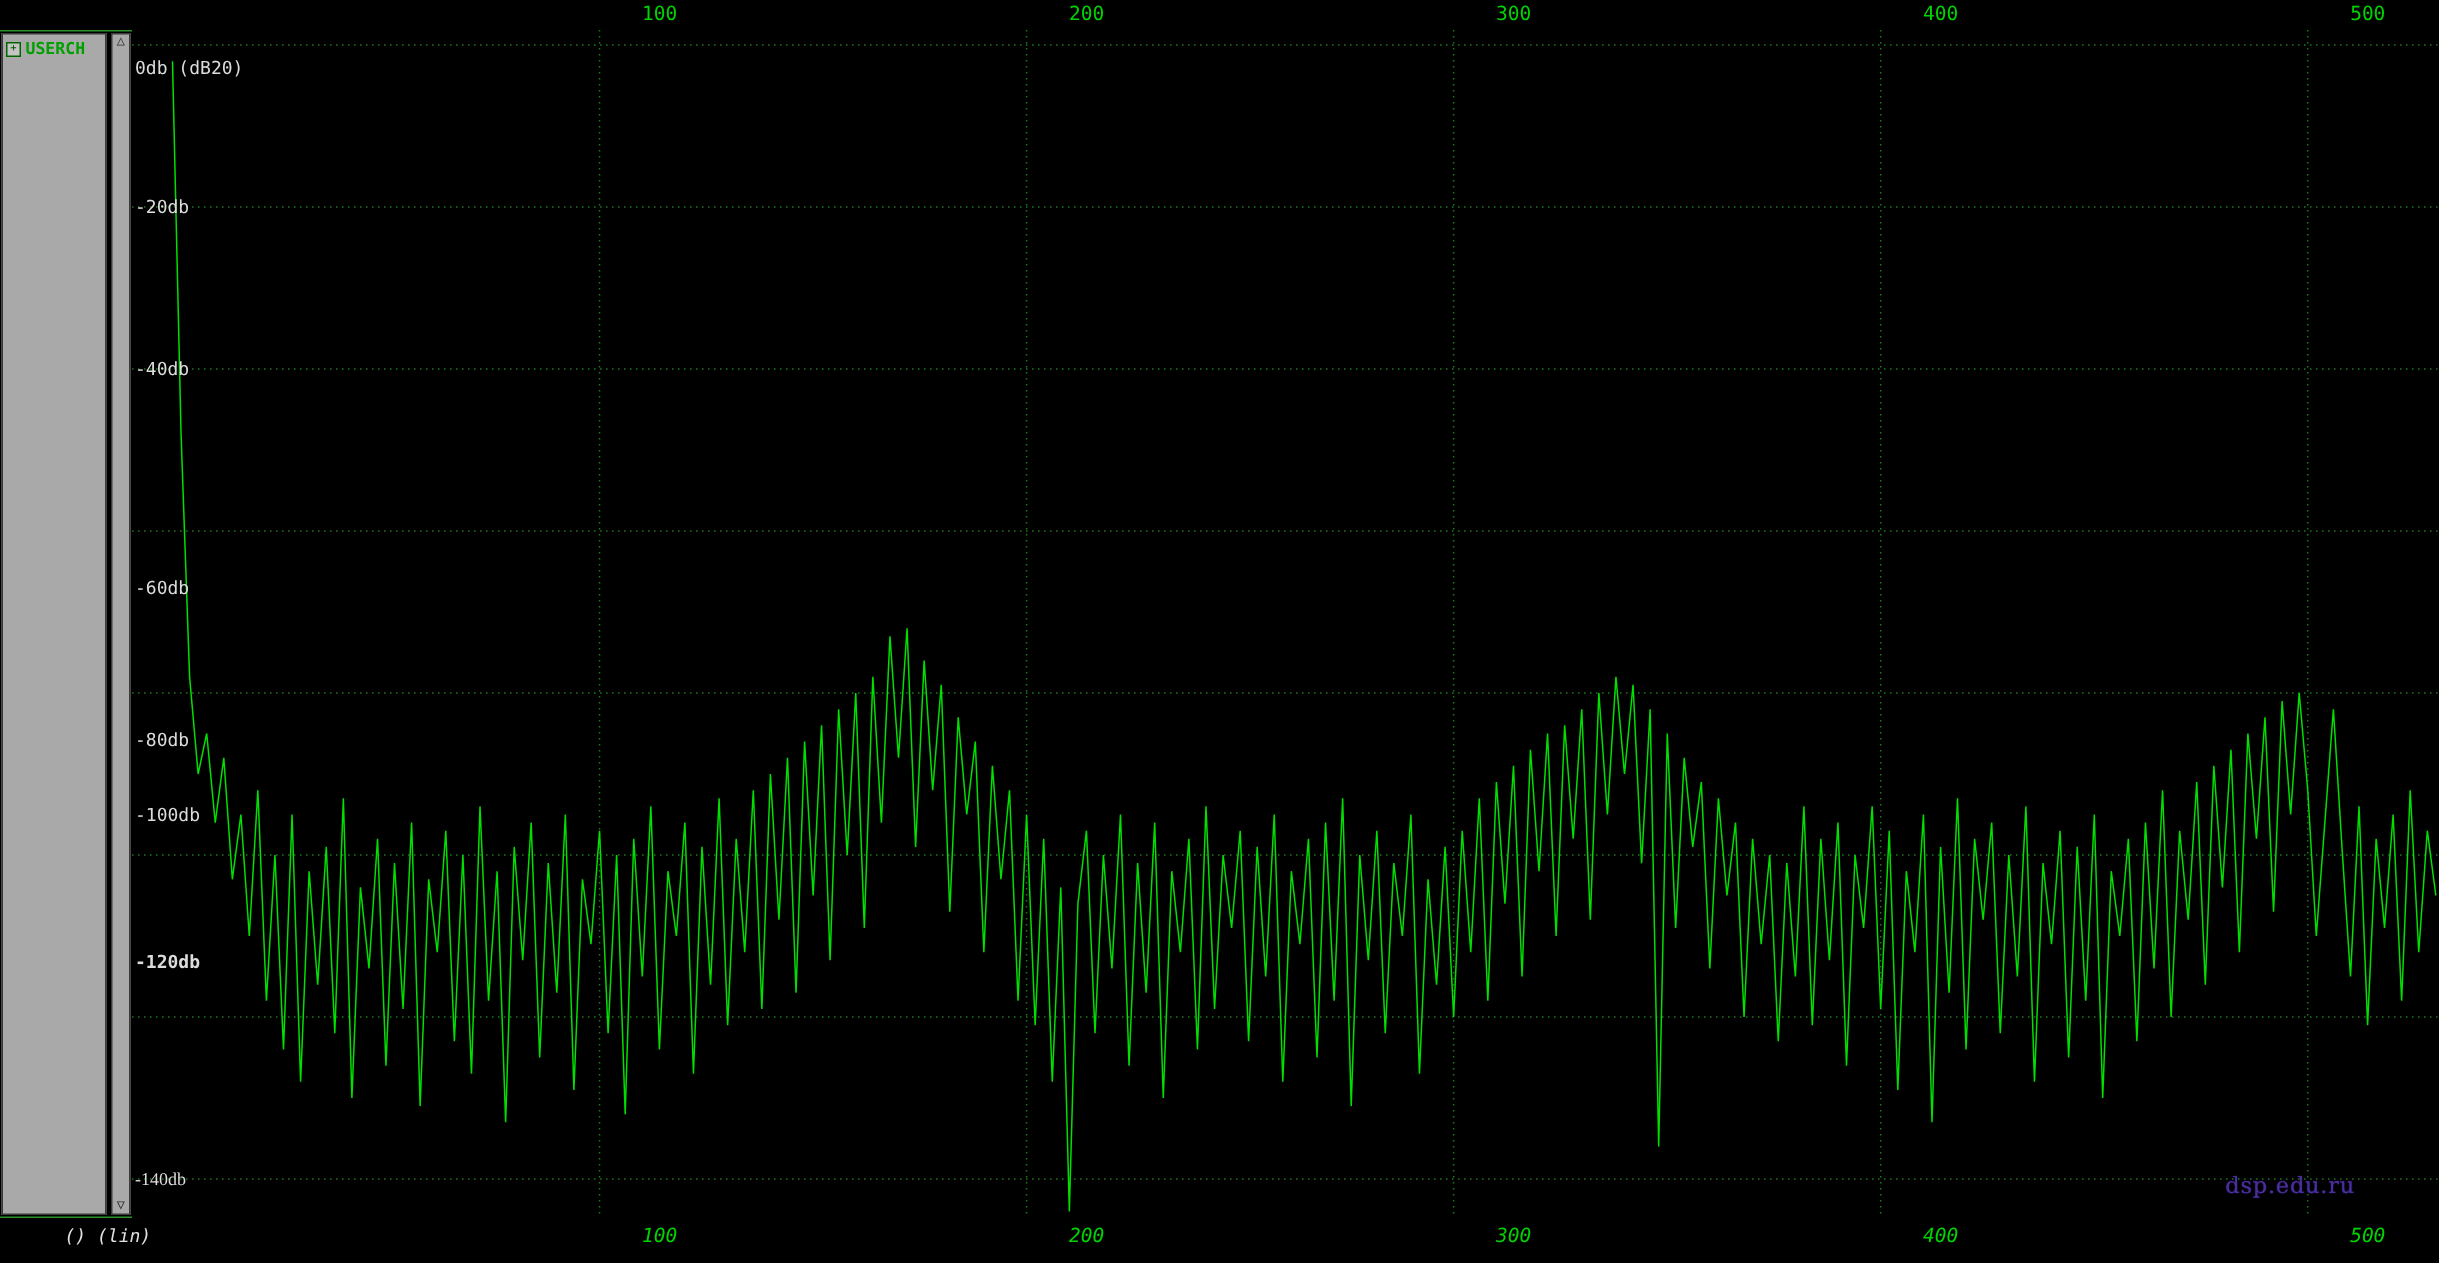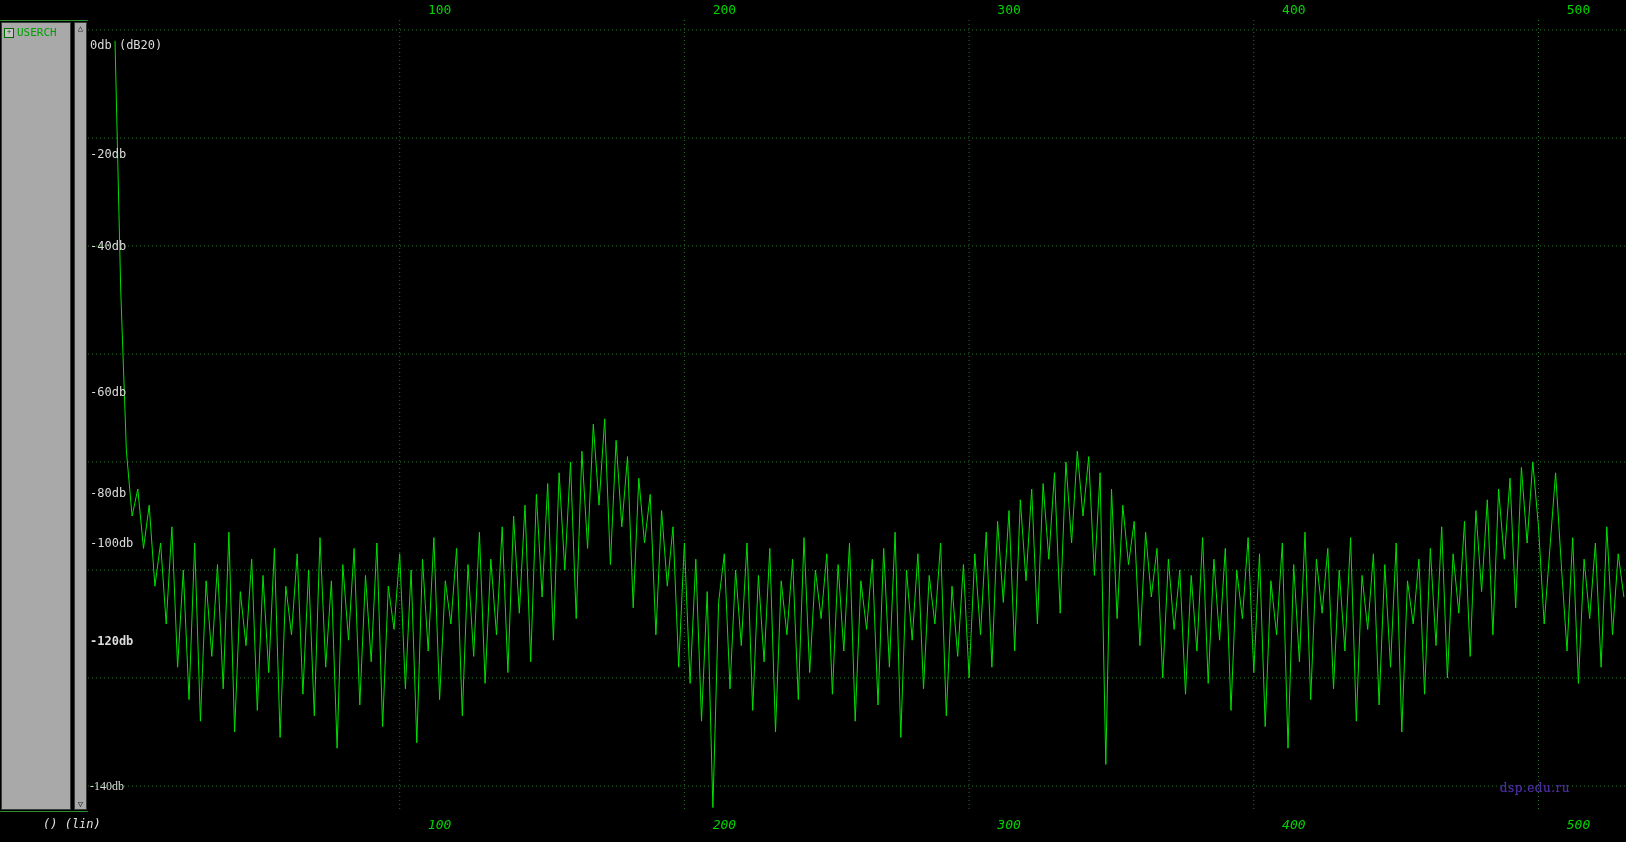--- a/index.html
+++ b/index.html
@@ -14,33 +14,33 @@
   #bottom-ruler .x-tick{top:5px;}
   .frame-line{position:absolute;left:0;right:0;height:1px;background:#2b8f2b;}
   #frame-top{top:20px;}
   #frame-bottom{top:811px;}
   
   #left-panel{position:absolute;left:1px;top:22px;width:70px;height:788px;background:#a9a9a9;
               border:1px solid #3a3a3a;box-sizing:border-box;}
   #signal-row{display:flex;align-items:center;gap:3px;padding:3px 2px;}
   #signal-checkbox{width:8px;height:8px;border:1px solid #006600;color:#005500;font-size:7px;
                    line-height:7px;text-align:center;background:#c4c4c4;}
-  #signal-name{color:#00a000;font-size:11px;font-weight:normal;letter-spacing:0;text-align:center;}
+  #signal-name{color:#00a000;font-size:11px;font-weight:bold;letter-spacing:0;text-align:center;}
   
   #scrollbar{position:absolute;left:74px;top:22px;width:13px;height:788px;background:#a9a9a9;
              border:1px solid #3a3a3a;box-sizing:border-box;display:flex;flex-direction:column;
              justify-content:space-between;align-items:center;}
   .scroll-arrow{color:#2e2e2e;font-size:9px;line-height:10px;cursor:pointer;user-select:none;}
   
   #plot-area{position:absolute;left:88px;top:20px;width:1538px;height:792px;background:#000;}
   #plot-svg{position:absolute;left:0;top:0;}
   .y-label{position:absolute;left:90px;color:#dcdcdc;font-size:12px;white-space:pre;z-index:5;}
   .y-label .unit{color:#dcdcdc;}
   
-  #watermark{position:absolute;right:56px;top:781px;color:#4a2fa0;font-size:12px;
+  #watermark{position:absolute;right:56px;top:781px;color:#4a2fa0;font-size:15px;
              font-family:"DejaVu Serif","Liberation Serif",serif;letter-spacing:0.5px;
              text-shadow:0 0 1px #37217a;z-index:6;}
   
   #axis-mode{position:absolute;left:3px;top:5px;color:#e0e0e0;font-size:12px;}
 </style>
 </head>
 <body>
 
 <div id="app">
 
@@ -81,21 +81,21 @@
         <line x1="0" y1="442" x2="1538" y2="442" stroke="#1f7a1f" stroke-width="1" stroke-dasharray="1,3"></line>
         <line x1="0" y1="550" x2="1538" y2="550" stroke="#1f7a1f" stroke-width="1" stroke-dasharray="1,3"></line>
         <line x1="0" y1="658" x2="1538" y2="658" stroke="#1f7a1f" stroke-width="1" stroke-dasharray="1,3"></line>
         <line x1="0" y1="766" x2="1538" y2="766" stroke="#1f7a1f" stroke-width="1" stroke-dasharray="1,3"></line>
         <polyline points="27.0,20.8 32.7,269.2 38.4,431.2 44.1,496.0 49.8,469.0 55.5,528.4 61.2,485.2 66.9,566.2 72.6,523.0 78.2,604.0 83.9,506.8 89.6,647.2 95.3,550.0 101.0,679.6 106.7,523.0 112.4,701.2 118.1,560.8 123.8,636.4 129.5,544.6 135.2,668.8 140.9,512.2 146.6,712.0 152.3,571.6 158.0,625.6 163.7,539.2 169.3,690.4 175.0,555.4 180.7,652.6 186.4,528.4 192.1,717.4 197.8,566.2 203.5,614.8 209.2,533.8 214.9,674.2 220.6,550.0 226.3,695.8 232.0,517.6 237.7,647.2 243.4,560.8 249.1,728.2 254.8,544.6 260.5,620.2 266.1,528.4 271.8,685.0 277.5,555.4 283.2,641.8 288.9,523.0 294.6,706.6 300.3,566.2 306.0,609.4 311.7,533.8 317.4,668.8 323.1,550.0 328.8,722.8 334.5,539.2 340.2,631.0 345.9,517.6 351.6,679.6 357.3,560.8 362.9,604.0 368.6,528.4 374.3,695.8 380.0,544.6 385.7,636.4 391.4,512.2 397.1,663.4 402.8,539.2 408.5,614.8 414.2,506.8 419.9,652.6 425.6,496.0 431.3,593.2 437.0,485.2 442.7,641.8 448.4,474.4 454.1,577.0 459.7,463.6 465.4,620.2 471.1,452.8 476.8,550.0 482.5,442.0 488.2,598.6 493.9,431.2 499.6,528.4 505.3,404.2 511.0,485.2 516.7,398.8 522.4,544.6 528.1,420.4 533.8,506.8 539.5,436.6 545.2,587.8 550.8,458.2 556.5,523.0 562.2,474.4 567.9,614.8 573.6,490.6 579.3,566.2 585.0,506.8 590.7,647.2 596.4,523.0 602.1,663.4 607.8,539.2 613.5,701.2 619.2,571.6 624.9,787.6 630.6,582.4 636.3,533.8 642.0,668.8 647.6,550.0 653.3,625.6 659.0,523.0 664.7,690.4 670.4,555.4 676.1,641.8 681.8,528.4 687.5,712.0 693.2,560.8 698.9,614.8 704.6,539.2 710.3,679.6 716.0,517.6 721.7,652.6 727.4,550.0 733.1,598.6 738.8,533.8 744.4,674.2 750.1,544.6 755.8,631.0 761.5,523.0 767.2,701.2 772.9,560.8 778.6,609.4 784.3,539.2 790.0,685.0 795.7,528.4 801.4,647.2 807.1,512.2 812.8,717.4 818.5,550.0 824.2,620.2 829.9,533.8 835.5,668.8 841.2,555.4 846.9,604.0 852.6,523.0 858.3,695.8 864.0,566.2 869.7,636.4 875.4,544.6 881.1,658.0 886.8,533.8 892.5,614.8 898.2,512.2 903.9,647.2 909.6,501.4 915.3,582.4 921.0,490.6 926.7,631.0 932.3,479.8 938.0,560.8 943.7,469.0 949.4,604.0 955.1,463.6 960.8,539.2 966.5,452.8 972.2,593.2 977.9,442.0 983.6,523.0 989.3,431.2 995.0,496.0 1000.7,436.6 1006.4,555.4 1012.1,452.8 1017.8,744.4 1023.5,469.0 1029.1,598.6 1034.8,485.2 1040.5,544.6 1046.2,501.4 1051.9,625.6 1057.6,512.2 1063.3,577.0 1069.0,528.4 1074.7,658.0 1080.4,539.2 1086.1,609.4 1091.8,550.0 1097.5,674.2 1103.2,555.4 1108.9,631.0 1114.6,517.6 1120.2,663.4 1125.9,539.2 1131.6,620.2 1137.3,528.4 1143.0,690.4 1148.7,550.0 1154.4,598.6 1160.1,517.6 1165.8,652.6 1171.5,533.8 1177.2,706.6 1182.9,560.8 1188.6,614.8 1194.3,523.0 1200.0,728.2 1205.7,544.6 1211.4,641.8 1217.0,512.2 1222.7,679.6 1228.4,539.2 1234.1,593.2 1239.8,528.4 1245.5,668.8 1251.2,550.0 1256.9,631.0 1262.6,517.6 1268.3,701.2 1274.0,555.4 1279.7,609.4 1285.4,533.8 1291.1,685.0 1296.8,544.6 1302.5,647.2 1308.2,523.0 1313.8,712.0 1319.5,560.8 1325.2,604.0 1330.9,539.2 1336.6,674.2 1342.3,528.4 1348.0,625.6 1353.7,506.8 1359.4,658.0 1365.1,533.8 1370.8,593.2 1376.5,501.4 1382.2,636.4 1387.9,490.6 1393.6,571.6 1399.3,479.8 1404.9,614.8 1410.6,469.0 1416.3,539.2 1422.0,458.2 1427.7,587.8 1433.4,447.4 1439.1,523.0 1444.8,442.0 1450.5,506.8 1456.2,604.0 1461.9,528.4 1467.6,452.8 1473.3,544.6 1479.0,631.0 1484.7,517.6 1490.4,663.4 1496.1,539.2 1501.7,598.6 1507.4,523.0 1513.1,647.2 1518.8,506.8 1524.5,614.8 1530.2,533.8 1535.9,577.0" fill="none" stroke="#00df00" stroke-width="1"></polyline>
       </svg>
   </div>
 
   <div id="y-labels">
       <div class="y-label" style="top: 38px;">0db<span class="unit"> (dB20)</span></div>
-      <div class="y-label" style="top: 147px; text-align: right;">-20db</div>
+      <div class="y-label" style="top: 131px; text-align: right;">-20db</div>
       <div class="y-label" style="top: 239px;">-40db</div>
       <div class="y-label" style="top: 347px; margin-top: 38px;">-60db</div>
       <div class="y-label" style="top: 455px; margin-top: 31px;">-80db</div>
       <div class="y-label" style="top: 536px;">-100db</div>
       <div class="y-label" style="top: 634px; font-weight: bold;">-120db</div>
       <div class="y-label" style="top: 779px; font-family: Liberation Serif, serif;">-140db</div>
     </div>
 
   <div id="watermark">dsp.edu.ru</div>
 

